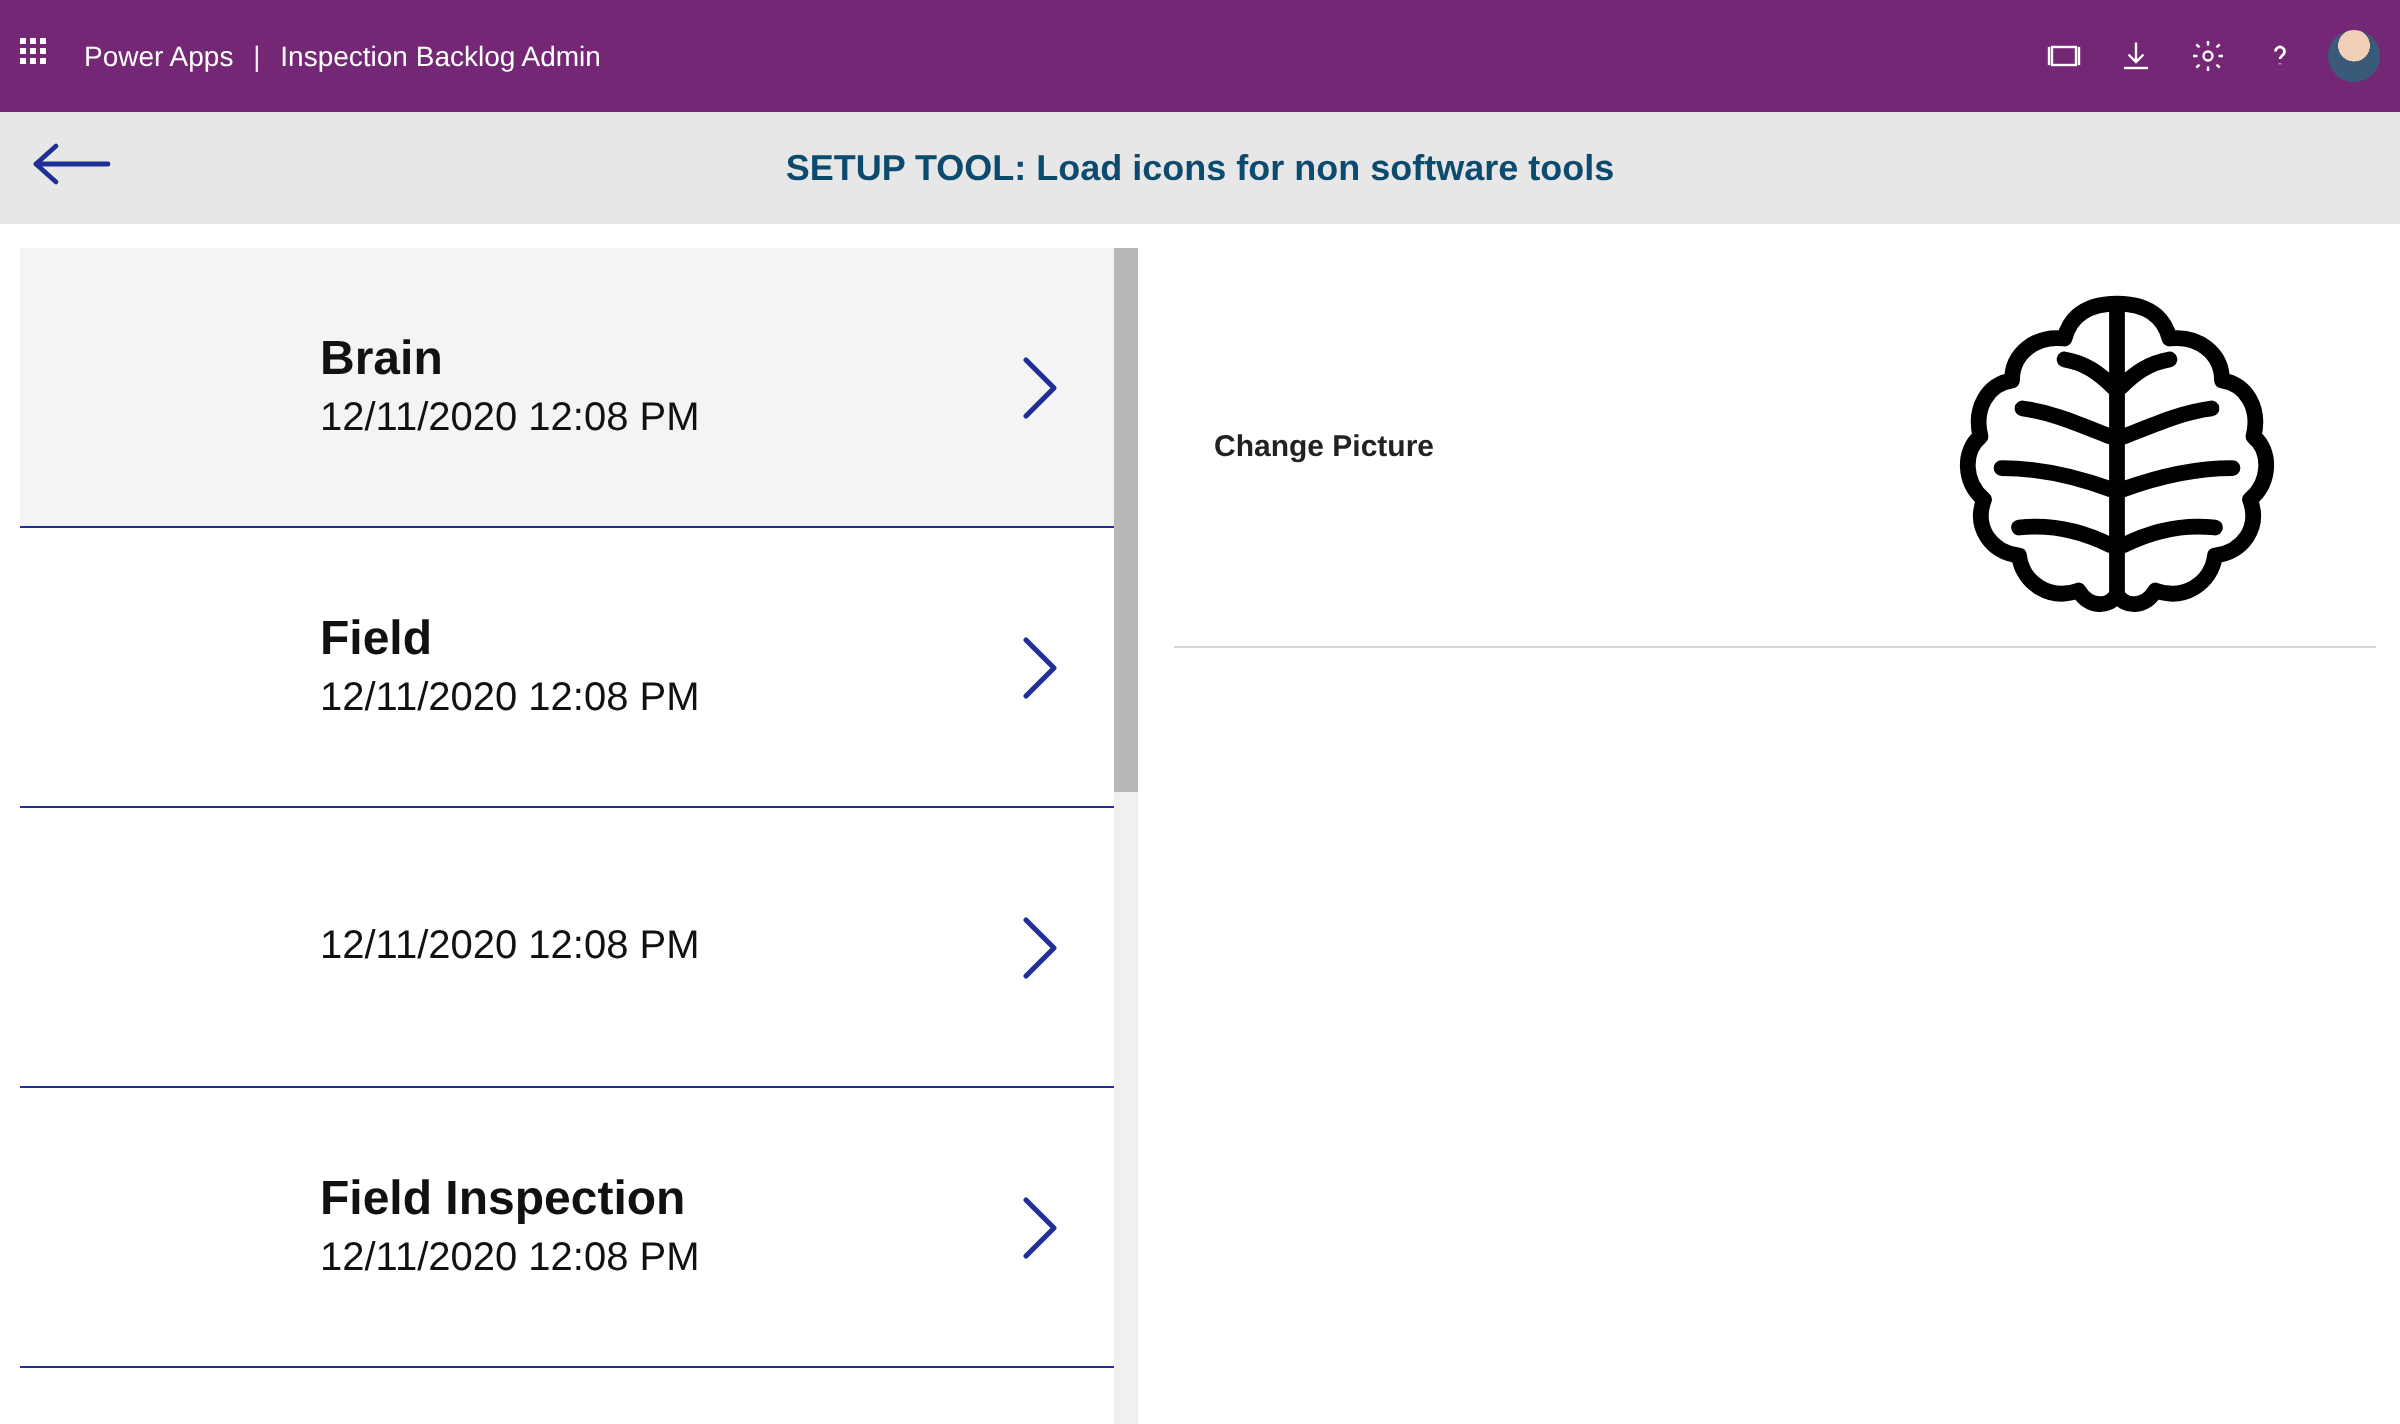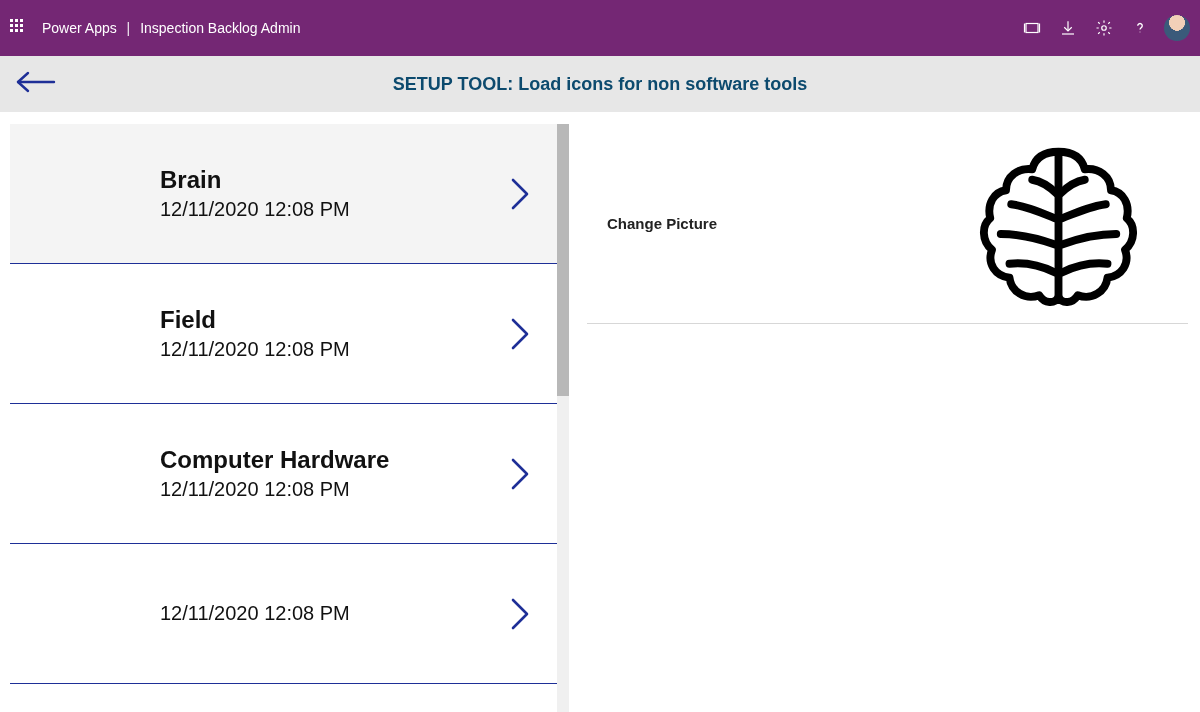--- a/index.html
+++ b/index.html
@@ -192,29 +192,29 @@
           <div class="txt">
             <div class="name">Field</div>
             <div class="date">12/11/2020 12:08 PM</div>
           </div>
           <svg class="chev" viewBox="0 0 24 36">
             <polyline points="4,4 18,18 4,32" fill="none" stroke="#1e2f97" stroke-width="2.6" stroke-linecap="round" stroke-linejoin="round"></polyline>
           </svg>
         </div>
         <div class="list-item">
           <div class="txt">
-            <div class="name">Computer Hardware</div>
             <div class="date">12/11/2020 12:08 PM</div>
           </div>
           <svg class="chev" viewBox="0 0 24 36">
             <polyline points="4,4 18,18 4,32" fill="none" stroke="#1e2f97" stroke-width="2.6" stroke-linecap="round" stroke-linejoin="round"></polyline>
           </svg>
         </div>
         <div class="list-item">
           <div class="txt">
+            <div class="name">Field Inspection</div>
             <div class="date">12/11/2020 12:08 PM</div>
           </div>
           <svg class="chev" viewBox="0 0 24 36">
             <polyline points="4,4 18,18 4,32" fill="none" stroke="#1e2f97" stroke-width="2.6" stroke-linecap="round" stroke-linejoin="round"></polyline>
           </svg>
         </div>
       </div>
     <div class="scrollbar-track">
       <div class="scrollbar-thumb"></div>
     </div>

